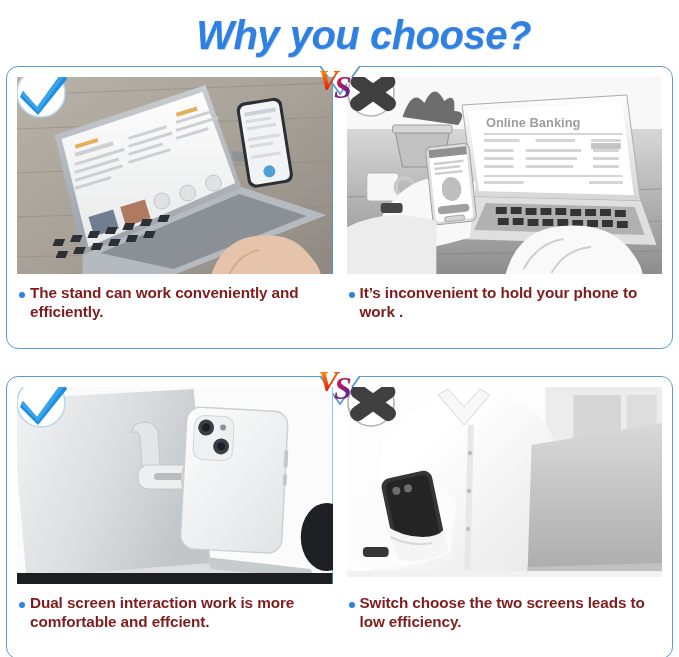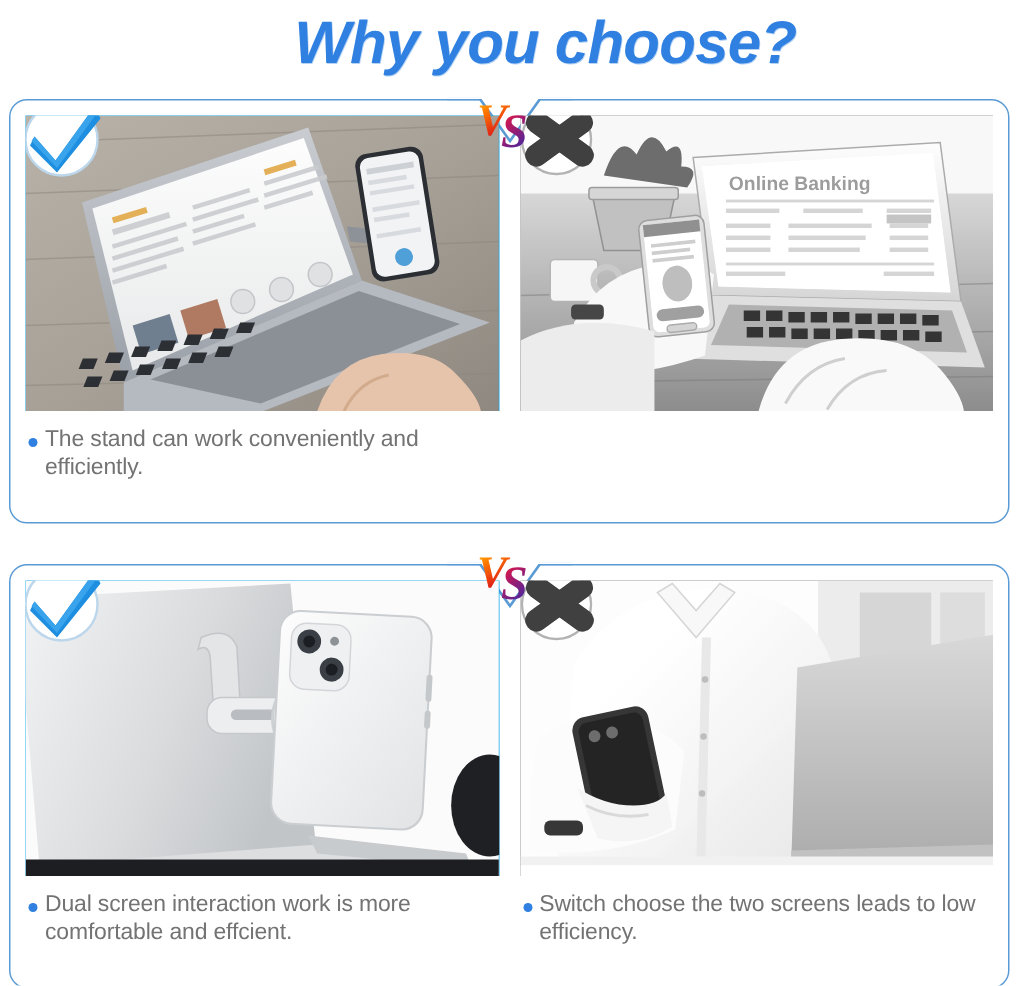--- a/index.html
+++ b/index.html
@@ -12,21 +12,21 @@
     height: 657px;
     font-family: "Liberation Sans", sans-serif;
     overflow: hidden;
     position: relative;
   }
 
   
   .title-bar {
     height: 58px;
     display: flex;
-    align-items: center;
+    align-items: flex-end;
     justify-content: center;
     margin-left: 48px;
   }
   .title-text {
     font-size: 40px;
     font-weight: bold;
     font-style: italic;
     color: #2f80e0;
     letter-spacing: -0.5px;
     text-shadow: 0.5px 0.5px 0 rgba(47,128,224,0.35);
@@ -109,22 +109,23 @@
     width: 6px;
     height: 6px;
     border-radius: 50%;
     background: #2f80e0;
     margin-top: 9px;
     margin-right: 5px;
   }
   .caption-text {
     font-size: 15.3px;
     line-height: 1.25;
-    color: #737373;
+    color: #7f1d1d;
     letter-spacing: -0.1px;
+    font-weight: bold;
   }
 
   
   .vs {
     position: absolute;
     left: 50%;
     transform: translateX(-50%);
     width: 46px;
     height: 44px;
     z-index: 20;
@@ -355,20 +356,24 @@
         <div class="badge">
           <svg viewBox="0 0 62 56">
             <circle cx="30" cy="28" r="23" fill="#ffffff" stroke="#e6a0a0" stroke-width="1.6"></circle>
             <g fill="#e01b1b">
               <rect x="6" y="20" width="52" height="15" rx="7" transform="rotate(36 32 28)"></rect>
               <rect x="6" y="20" width="52" height="15" rx="7" transform="rotate(-36 32 28)"></rect>
             </g>
           </svg>
         </div>
       </div>
+      <div class="caption">
+        <span class="bullet"></span>
+        <span class="caption-text">It’s inconvenient to hold your phone to work .</span>
+      </div>
     </div>
 
   </div>
 </div>
 
 <div class="vs" id="vs-1">
   <svg viewBox="0 0 46 44">
     <defs>
       <linearGradient id="gv" x1="0" y1="0" x2="0.4" y2="1">
         <stop offset="0" stop-color="#ffd400"></stop>

